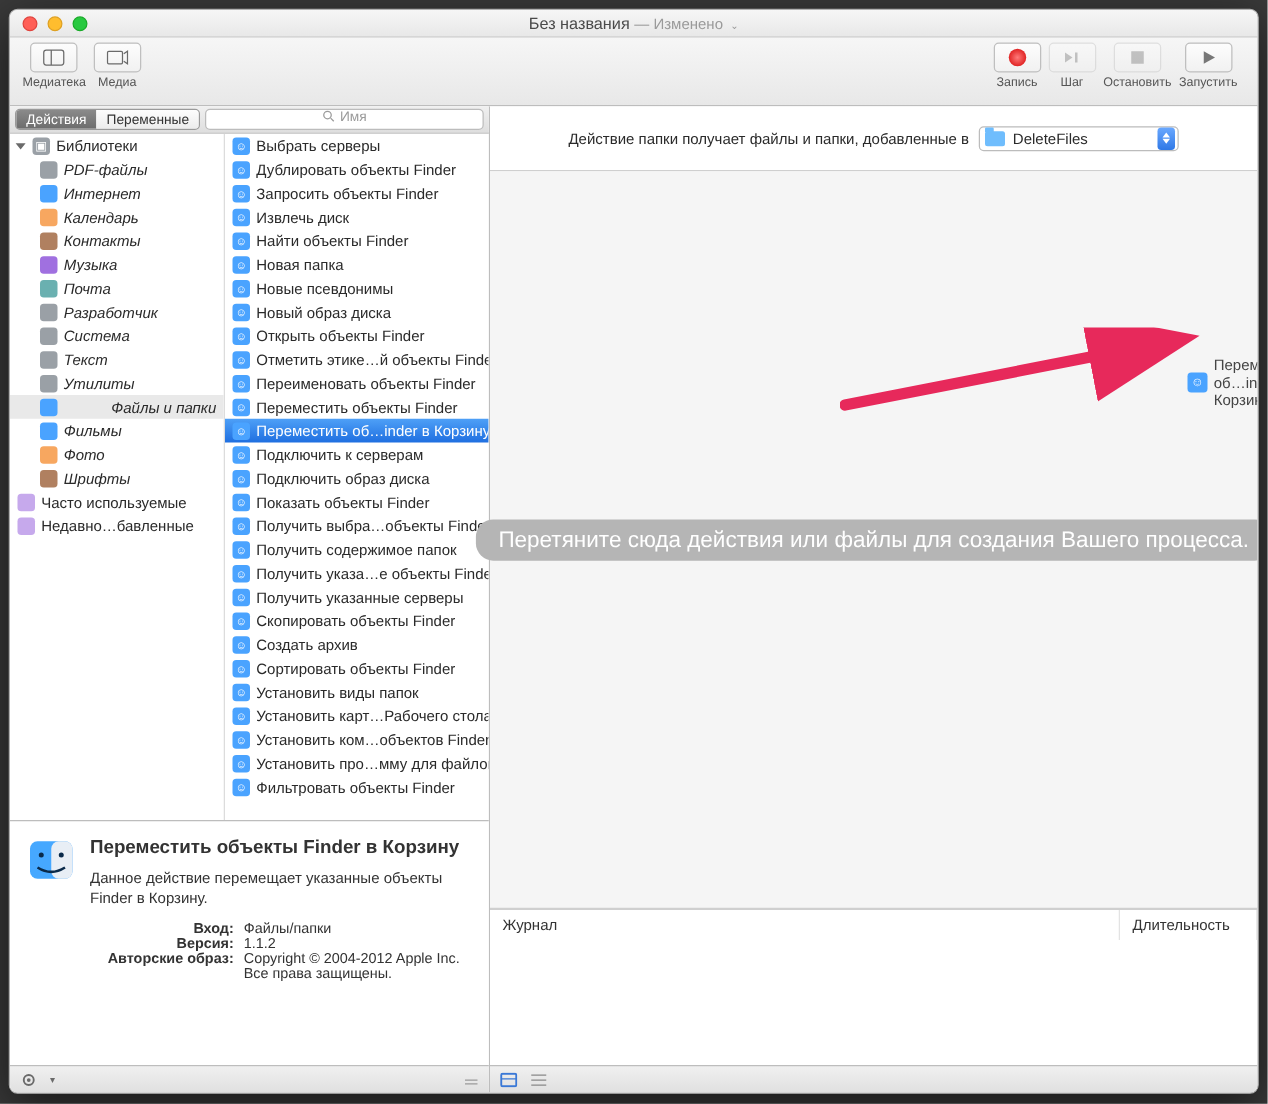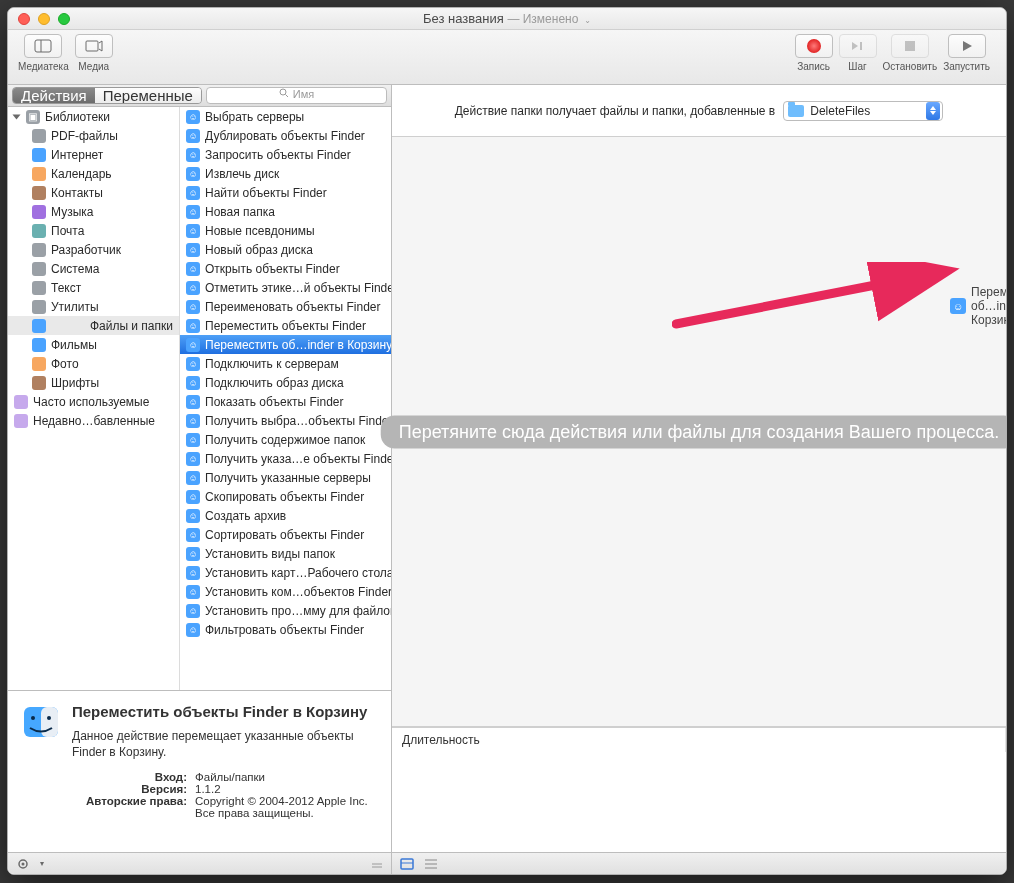--- a/index.html
+++ b/index.html
@@ -17,40 +17,40 @@
 .tbitem { display: flex; flex-direction: column; align-items: center; font-size: 10px; color: #555; margin-right: 6px; }
 .btn { height: 24px; background: linear-gradient(#fdfdfd,#f1f1f1); border: 1px solid #bfbfbf; border-radius: 4px; display: flex; align-items: center; justify-content: center; margin-bottom: 3px; }
 .btn.small { width: 38px; }
 .tbspacer { flex: 1; }
 .rec-dot { width: 14px; height: 14px; border-radius: 50%; background: radial-gradient(#ff7a7a,#d40000); }
 .dim-ic { opacity: 0.4; }
 .main { flex: 1; display: flex; overflow: hidden; }
 .left { width: 384px; border-right: 1px solid #bdbdbd; display: flex; flex-direction: column; background: #fff; }
 .tabbar { height: 22px; background: linear-gradient(#f0f0f0,#dedede); border-bottom: 1px solid #bdbdbd; display: flex; align-items: center; padding: 0 4px; gap: 4px; }
 .seg { display:flex; border:1px solid #9a9a9a; border-radius: 4px; overflow: hidden; height: 17px; }
-.segbtn { font-size: 15px; padding: 0 8px; display:flex; align-items:center; background: linear-gradient(#fdfdfd,#ececec); color:#333; }
+.segbtn { font-size: 11px; padding: 0 8px; display:flex; align-items:center; background: linear-gradient(#fdfdfd,#ececec); color:#333; }
 .segbtn.sel { background: linear-gradient(#8a8a8a,#6d6d6d); color: #fff; }
 .search { flex:1; height:17px; border:1px solid #bcbcbc; border-radius: 4px; background:#fff; display:flex; align-items:flex-start; justify-content:center; gap:4px; color:#9a9a9a; font-size:11px; }
 .libs-actions { flex:1; display:flex; overflow:hidden; }
 .col { overflow-y: auto; }
 .libcol { width: 172px; border-right:1px solid #dcdcdc; background:#fff; }
 .actcol { flex:1; background:#fff; }
 .row { height: 19px; display:flex; align-items:center; gap:5px; padding: 0 6px; font-size: 12px; white-space: nowrap; overflow:hidden; text-overflow:ellipsis; cursor: default; }
-.row.indent { padding-left: 24px; }
+.row.indent { padding-left: 24px; font-style: italic; }
 .row.selected { background: linear-gradient(#4ea0f7,#1f6fe0); color:#fff; }
 .tri { width:0; height:0; border-left:5px solid #6a6a6a; border-top:4px solid transparent; border-bottom:4px solid transparent; margin-right:2px; }
 .tri.open { transform: rotate(90deg); }
 .sq { width:14px; height:14px; border-radius:3px; flex-shrink:0; display:flex; align-items:center; justify-content:center; font-size:10px; color:#fff; }
 .grey { background:#9aa0a6; }
 .blue { background:#4aa3ff; }
 .purple { background:#a070e0; }
 .orange { background:#f7a760; }
 .brown { background:#b08060; }
 .teal { background:#6ab0b0; }
-.info { border-top:1px solid #bdbdbd; padding: 12px 14px 8px; background:#fff; display:flex; gap:10px; font-size:12px; color:#333; height: 162px; }
+.info { border-top:1px solid #bdbdbd; padding: 12px 14px 8px; background:#fff; display:flex; gap:10px; font-size:12px; color:#333; height: 196px; }
 .info .icon { width:40px; }
 .info h3 { font-size: 15px; font-weight: 700; margin-bottom: 8px; line-height:1.15; }
 .info p { margin-bottom: 10px; line-height:1.35; }
 .kv { display:grid; grid-template-columns: 115px 1fr; gap: 0 8px; font-size:11.5px;}
 .kv .k { text-align:right; font-weight:700; }
 .leftfoot, .rightfoot { height:22px; border-top:1px solid #bdbdbd; background: linear-gradient(#f0f0f0,#e0e0e0); display:flex; align-items:center; padding: 0 8px; gap:10px; color:#6a6a6a; }
 .right { flex:1; display:flex; flex-direction:column; background:#f7f7f7; }
 .flowbar { height:52px; border-bottom:1px solid #cfcfcf; background:#fff; display:flex; align-items:center; justify-content:center; gap:8px; font-size:12px; }
 .popup { height:20px; border:1px solid #bcbcbc; border-radius:4px; background: #fff; display:flex; align-items:center; padding: 0 2px 0 4px; gap:6px; font-size:12px;}
 .popup .arrows { width:14px; height:18px; border-radius:3px; background: linear-gradient(#69a8ff,#2f78e6); display:flex; flex-direction:column; align-items:center; justify-content:center; gap:1px;}
@@ -359,21 +359,21 @@
             </svg>
         </div>
         <div style="flex:1">
           <h3>Переместить объекты Finder в Корзину</h3>
           <p>Данное действие перемещает указанные объекты Finder в Корзину.</p>
           <div class="kv" id="kv">
               <div class="k">Вход:</div>
               <div>Файлы/папки</div>
               <div class="k">Версия:</div>
               <div>1.1.2</div>
-              <div class="k">Авторские права:</div>
+              <div class="k">Авторские образ:</div>
               <div>Copyright © 2004-2012 Apple Inc. Все права защищены.</div>
             </div>
         </div>
       </div>
 
       <div class="leftfoot">
         <svg class="gear">
             <circle cx="7" cy="7" r="4" fill="none" stroke="#6a6a6a" stroke-width="1.5"></circle>
             <circle cx="7" cy="7" r="1.5" fill="#6a6a6a"></circle>
           </svg>
@@ -410,20 +410,21 @@
                 <path d="M0,0 L10,4 L0,8 Z" fill="#e7295b"></path>
               </marker>
             </defs>
           <line x1="4" y1="62" x2="270" y2="10" stroke="#e7295b" stroke-width="9" marker-end="url(#ah)" stroke-linecap="round"></line>
         </svg>
         <div class="hint">Перетяните сюда действия или файлы для создания Вашего процесса.</div>
       </div>
 
       <div class="logsplit"></div>
       <div class="loghead">
+        <div class="cell">Журнал</div>
         <div class="cell" style="width:110px;">Длительность</div>
       </div>
       <div class="logbody"></div>
       <div class="rightfoot">
         <svg width="14" height="12">
             <rect x="1" y="1" width="12" height="10" rx="1" fill="none" stroke="#3a78d6" stroke-width="1.5"></rect>
             <line x1="1" y1="5" x2="13" y2="5" stroke="#3a78d6"></line>
           </svg>
         <svg width="14" height="12">
             <line x1="1" y1="2" x2="13" y2="2" stroke="#888"></line>

